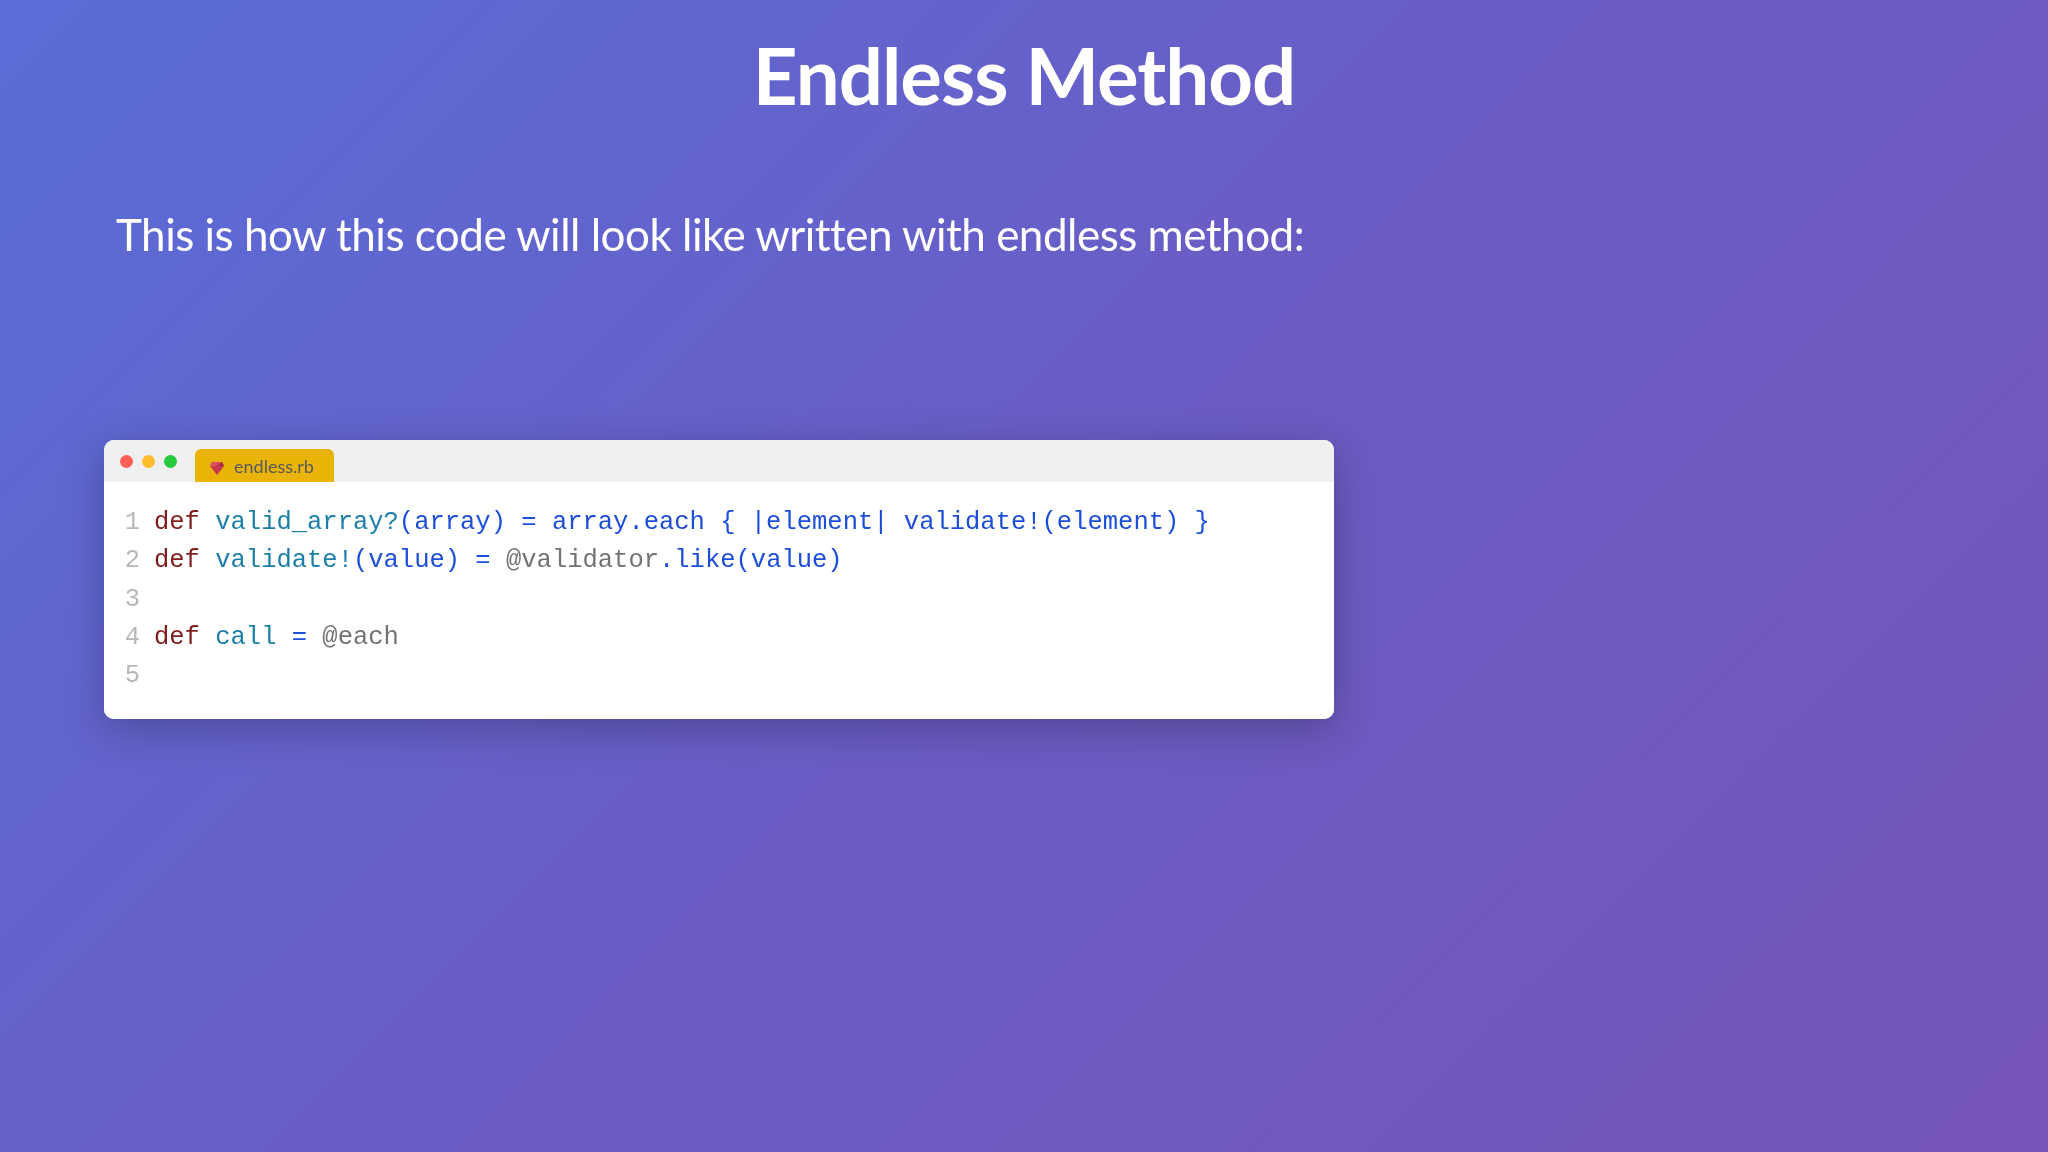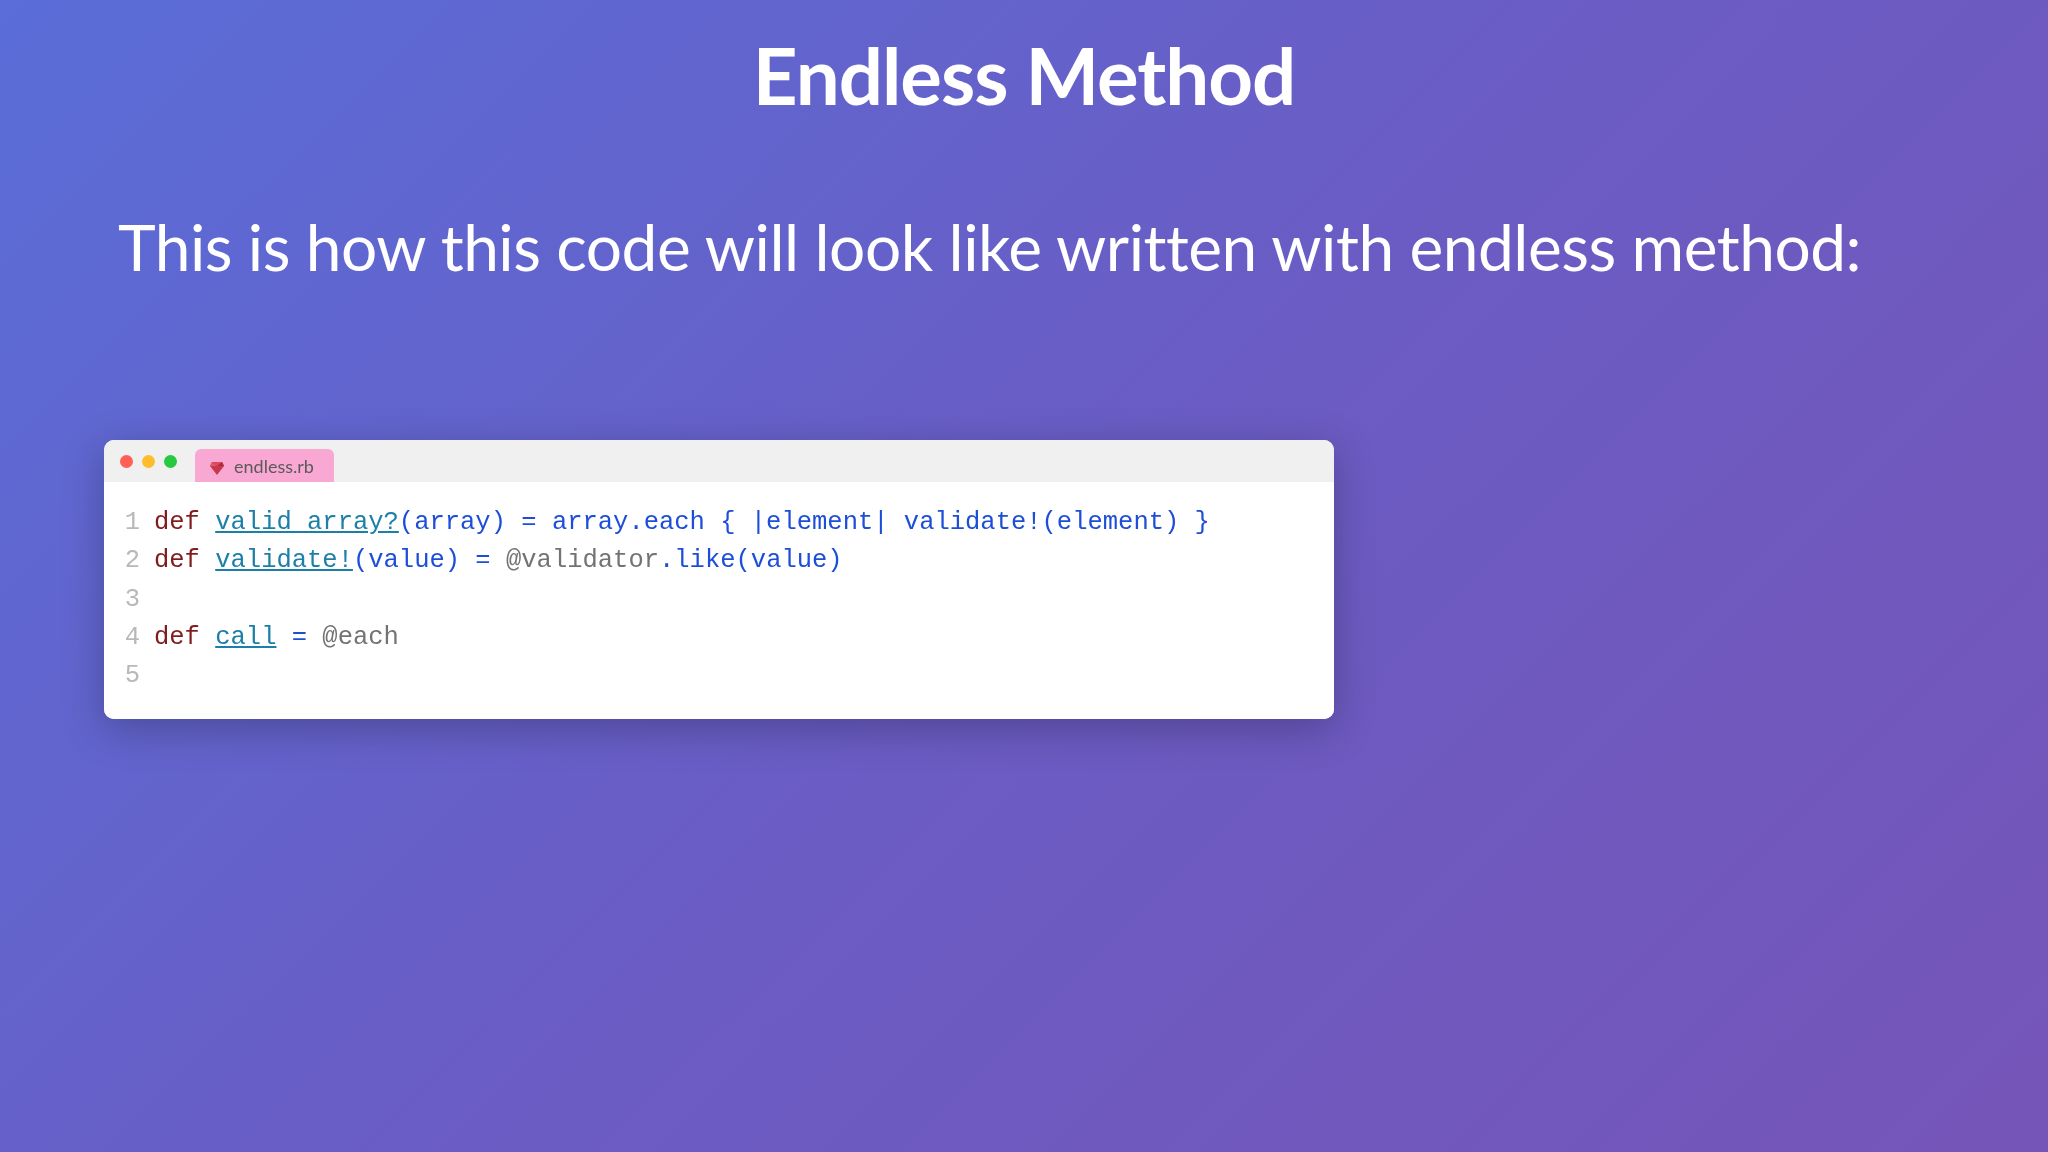--- a/index.html
+++ b/index.html
@@ -18,28 +18,27 @@
   .slide-title {
     color: #ffffff;
     font-size: 78px;
     font-weight: 700;
     text-align: center;
     padding-top: 28px;
     letter-spacing: -1px;
   }
   .slide-subtitle {
     color: #ffffff;
-    font-size: 64px;
+    font-size: 44px;
     font-weight: 400;
     padding-left: 116px;
     padding-right: 185px;
     padding-top: 85px;
     line-height: 1.25;
     letter-spacing: -0.5px;
-    text-align: center;
   }
   .code-window {
     position: absolute;
     left: 104px;
     top: 440px;
     width: 1230px;
     background: #ffffff;
     border-radius: 10px;
     box-shadow: 0 10px 40px rgba(0,0,0,0.25);
     overflow: hidden;
@@ -58,21 +57,21 @@
   }
   .traffic-light {
     width: 13px;
     height: 13px;
     border-radius: 50%;
   }
   .tl-red { background: #ff5f56; }
   .tl-yellow { background: #ffbd2e; }
   .tl-green { background: #27c93f; }
   .tab {
-    background: #f9a8d4;
+    background: #eab308;
     height: 33px;
     margin-left: 18px;
     margin-top: 9px;
     padding: 0 20px 0 14px;
     display: flex;
     align-items: center;
     gap: 9px;
     border-radius: 6px 6px 0 0;
     font-size: 18px;
     color: #5a5a5a;
@@ -101,21 +100,21 @@
     width: 50px;
     text-align: right;
     color: #b8b8b8;
     padding-right: 14px;
     user-select: none;
   }
   .line-content {
     color: #2d2d2d;
   }
   .tok-kw { color: #7f1d1d; }
-  .tok-method { color: #1c7fa8; text-decoration: underline; }
+  .tok-method { color: #1c7fa8; }
   .tok-text { color: #1d4ed8; }
   .tok-ivar { color: #737373; }
 </style>
 </head>
 <body>
 
 <h1 class="slide-title">Endless Method</h1>
 
 <p class="slide-subtitle">This is how this code will look like written with endless method:</p>
 

